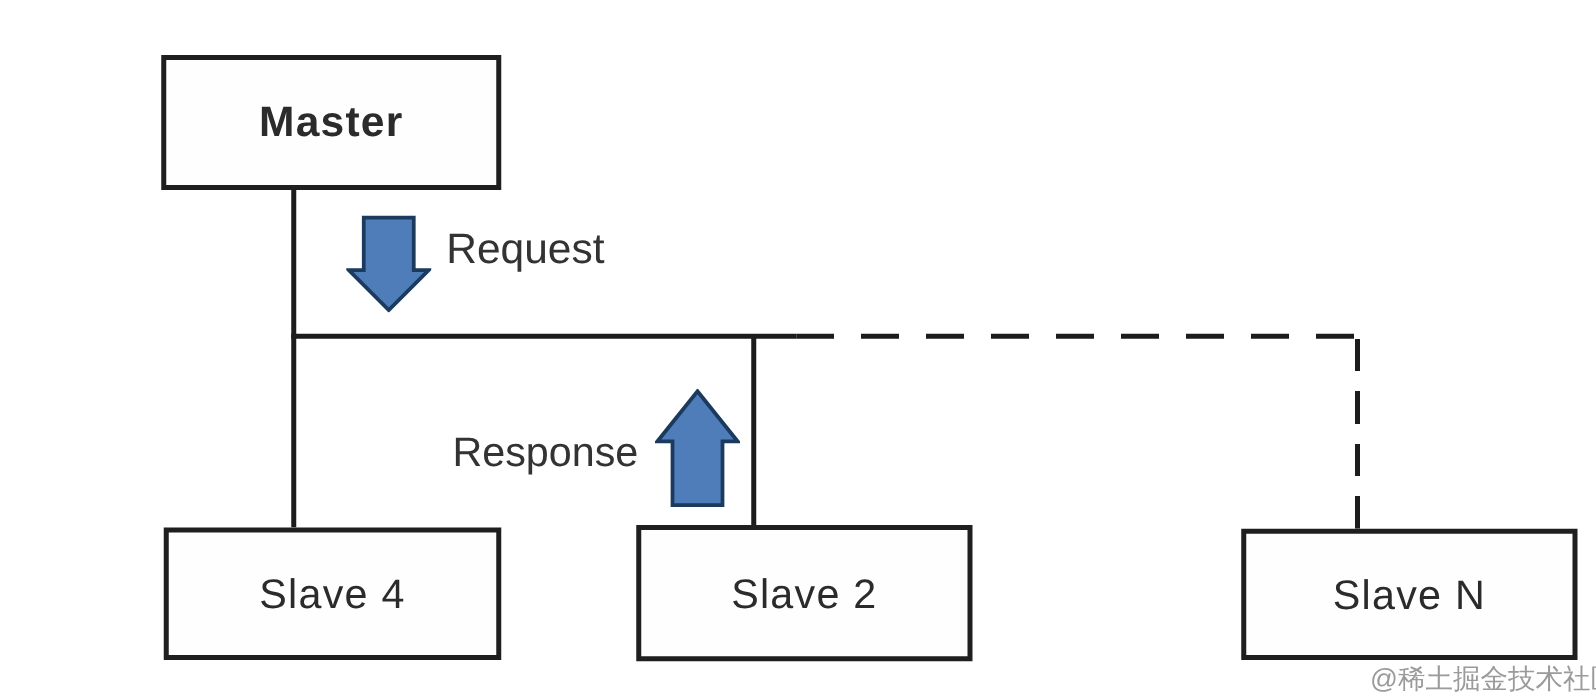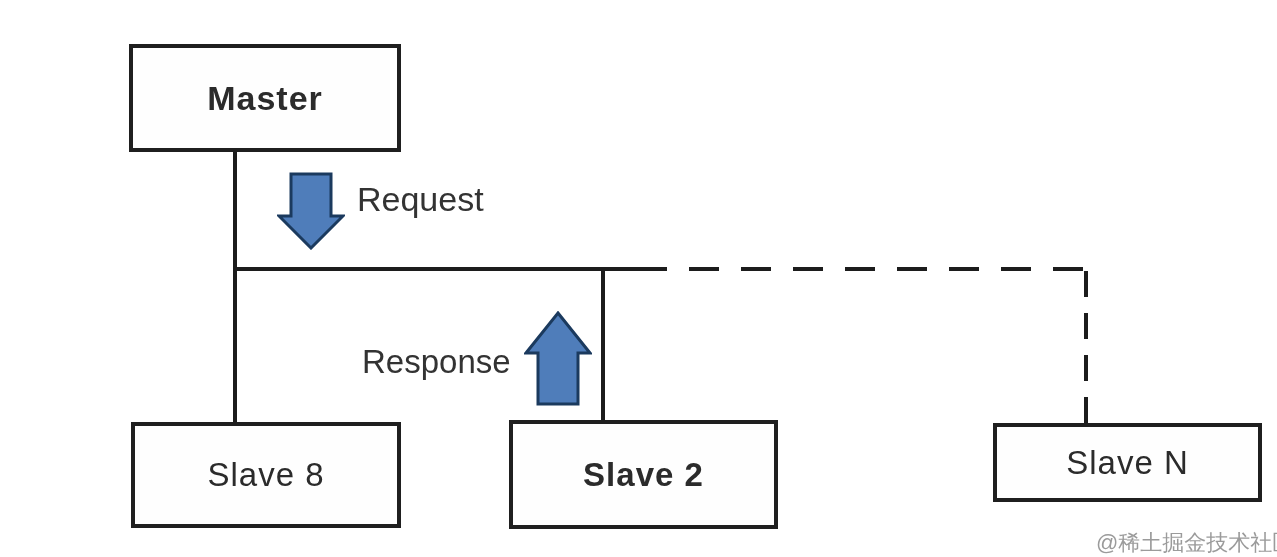--- a/index.html
+++ b/index.html
@@ -25,22 +25,22 @@
   .node .label {
     font-size: 33px;
     color: #2b2b2b;
     position: relative;
     z-index: 3;
     letter-spacing: 1px;
   }
   .node-master { left: 93px;  top: 44px;  width: 272px; height: 108px; }
   .node-master .label { font-weight: bold; font-size: 34px; }
   .node-slave1 { left: 95px;  top: 422px; width: 270px; height: 106px; }
-  .node-slave2 { left: 473px; top: 420px; width: 269px; height: 109px; font-weight: bold; }
-  .node-slaveN { left: 957px; top: 423px; width: 269px; height: 79px; }
+  .node-slave2 { left: 473px; top: 420px; width: 269px; height: 109px; }
+  .node-slaveN { left: 957px; top: 423px; width: 269px; height: 105px; }
 
   .line { position: absolute; background: #1c1c1c; }
   .line-master-drop { left: 233px; top: 152px; width: 4px; height: 270px; }
   .line-bus-solid   { left: 233px; top: 267px; width: 404px; height: 4px; }
   .line-slave2-drop { left: 601px; top: 269px; width: 4px; height: 152px; }
 
   .dash-h {
     position: absolute;
     left: 637px; top: 267px; width: 450px; height: 4px;
     background: repeating-linear-gradient(to right, #1c1c1c 0 30px, transparent 30px 52px);
@@ -102,21 +102,21 @@
     <polygon points="34,2 66,42 54,42 54,93 14,93 14,42 2,42" stroke-width="3" stroke-linejoin="miter" fill="#4f7dba" stroke="#1b3a5e"></polygon>
   </svg>
 
   <div class="edge-label label-request">Request</div>
   <div class="edge-label label-response">Response</div>
 
   <div class="node node-master">
     <span class="label">Master</span>
   </div>
   <div class="node node-slave1">
-    <span class="label">Slave 8</span>
+    <span class="label">Slave 4</span>
   </div>
   <div class="node node-slave2">
     <span class="label">Slave 2</span>
   </div>
   <div class="node node-slaveN">
     <span class="label">Slave N</span>
   </div>
 
   <div class="wm-juejin">@稀土掘金技术社区</div>
 

